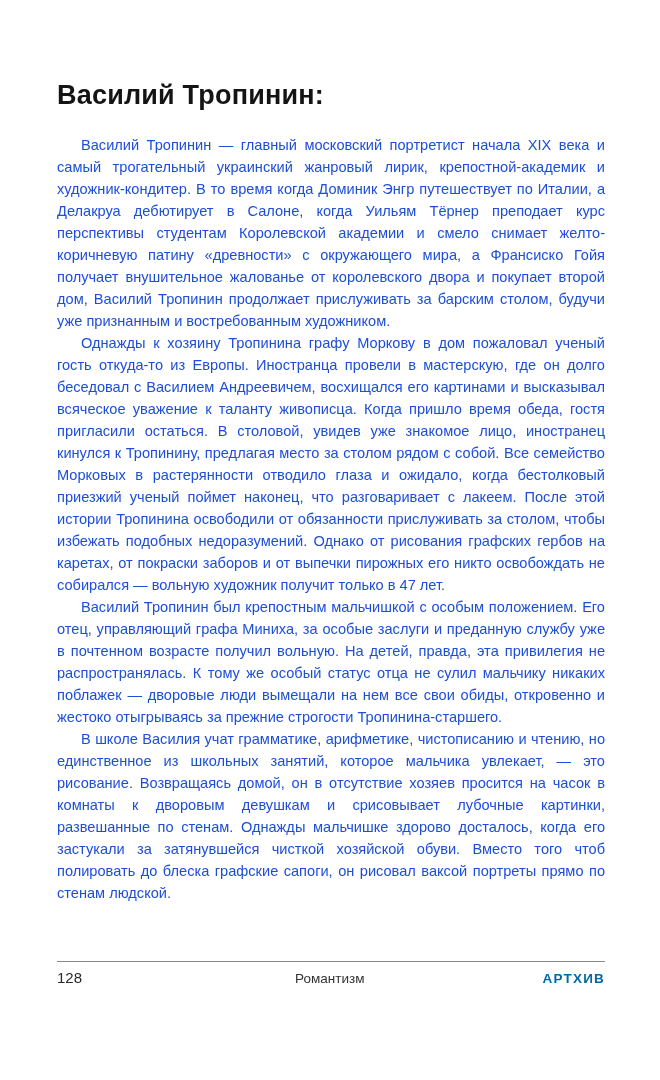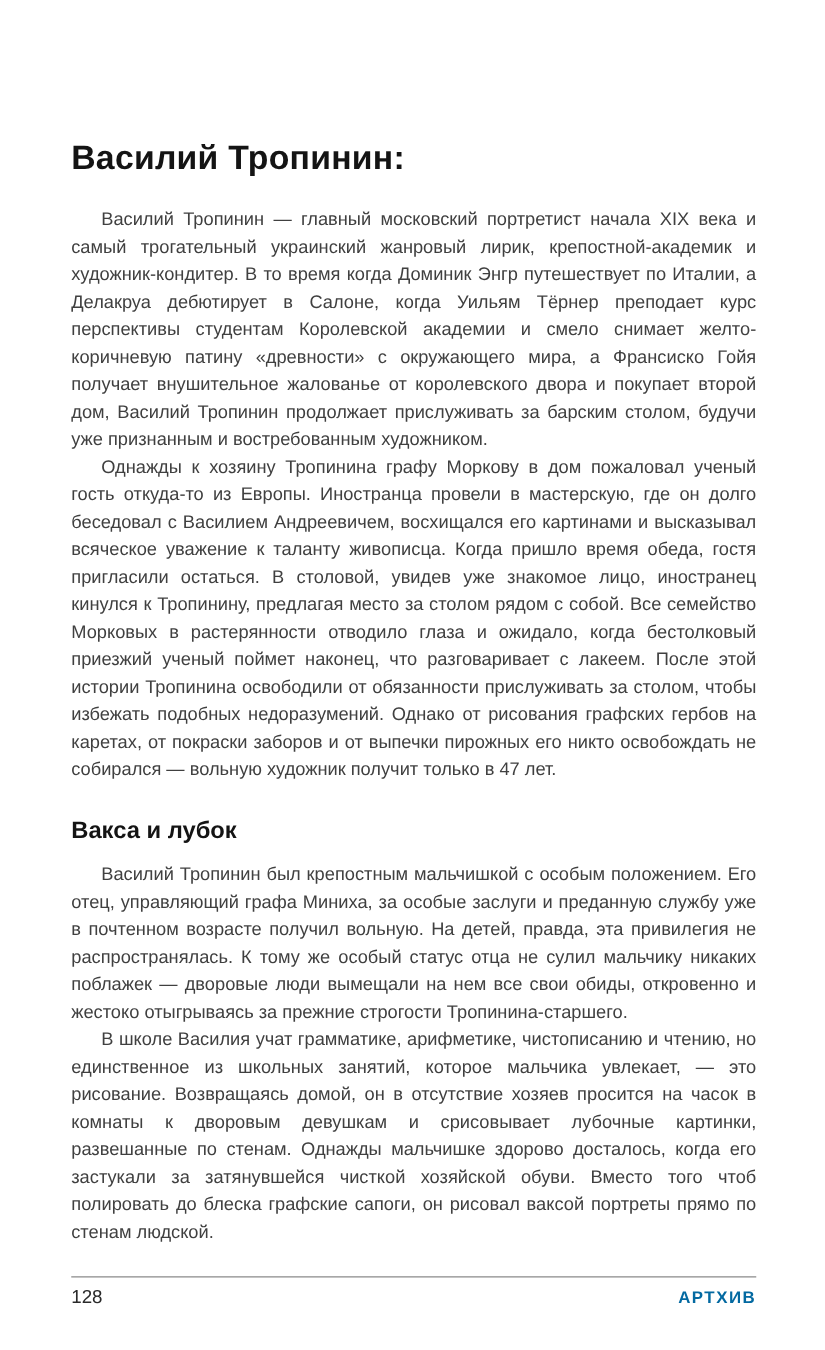--- a/index.html
+++ b/index.html
@@ -19,50 +19,50 @@
     box-sizing: border-box;
   }
   .content {
     position: absolute;
     left: 57px;
     right: 55px;
     top: 0;
   }
   h1.title {
     margin: 0;
-    padding-top: 109px;
+    padding-top: 78px;
     font-size: 27px;
     line-height: 34px;
     font-weight: 700;
     letter-spacing: 0.2px;
     color: #141414;
   }
   .body-text {
     margin: 0;
     font-size: 14.6px;
     line-height: 22px;
     text-align: justify;
     text-indent: 24px;
-    color: #404040;
+    color: #1d4ed8;
   }
   .body-text.first-after-title {
     margin-top: 22px;
   }
   h2.section-heading {
     margin: 26px 0 12px 0;
     font-size: 19px;
     line-height: 24px;
     font-weight: 700;
     color: #141414;
   }
   .footer {
     position: absolute;
     left: 57px;
     right: 55px;
-    top: 1021px;
+    top: 961px;
     border-top: 1px solid #8a8a8a;
     padding-top: 7px;
     display: flex;
     align-items: baseline;
     justify-content: space-between;
   }
   .footer .page-number {
     font-size: 15px;
     color: #2a2a2a;
     min-width: 60px;
@@ -89,25 +89,25 @@
   <div class="content">
 
     <h1 class="title">
       <span>Василий Тропинин:</span><br>
     </h1>
 
     <p class="body-text first-after-title">Василий Тропинин — главный московский портретист начала XIX века и самый трогательный украинский жанровый лирик, крепостной-академик и художник-кондитер. В то время когда Доминик Энгр путешествует по Италии, а Делакруа дебютирует в Салоне, когда Уильям Тёрнер преподает курс перспективы студентам Королевской академии и смело снимает желто-коричневую патину «древности» с окружающего мира, а Франсиско Гойя получает внушительное жалованье от королевского двора и покупает второй дом, Василий Тропинин продолжает прислуживать за барским столом, будучи уже признанным и востребованным художником.</p>
 
     <p class="body-text">Однажды к хозяину Тропинина графу Моркову в дом пожаловал ученый гость откуда-то из Европы. Иностранца провели в мастерскую, где он долго беседовал с Василием Андреевичем, восхищался его картинами и высказывал всяческое уважение к таланту живописца. Когда пришло время обеда, гостя пригласили остаться. В столовой, увидев уже знакомое лицо, иностранец кинулся к Тропинину, предлагая место за столом рядом с собой. Все семейство Морковых в растерянности отводило глаза и ожидало, когда бестолковый приезжий ученый поймет наконец, что разговаривает с лакеем. После этой истории Тропинина освободили от обязанности прислуживать за столом, чтобы избежать подобных недоразумений. Однако от рисования графских гербов на каретах, от покраски заборов и от выпечки пирожных его никто освобождать не собирался — вольную художник получит только в 47 лет.</p>
 
-    <h2 class="section-heading">Вакса и лубок</h2>
 
     <p class="body-text">Василий Тропинин был крепостным мальчишкой с особым положением. Его отец, управляющий графа Миниха, за особые заслуги и преданную службу уже в почтенном возрасте получил вольную. На детей, правда, эта привилегия не распространялась. К тому же особый статус отца не сулил мальчику никаких поблажек — дворовые люди вымещали на нем все свои обиды, откровенно и жестоко отыгрываясь за прежние строгости Тропинина-старшего.</p>
 
     <p class="body-text">В школе Василия учат грамматике, арифметике, чистописанию и чтению, но единственное из школьных занятий, которое мальчика увлекает, — это рисование. Возвращаясь домой, он в отсутствие хозяев просится на часок в комнаты к дворовым девушкам и срисовывает лубочные картинки, развешанные по стенам. Однажды мальчишке здорово досталось, когда его застукали за затянувшейся чисткой хозяйской обуви. Вместо того чтоб полировать до блеска графские сапоги, он рисовал ваксой портреты прямо по стенам людской.</p>
 
   </div>
 
   <div class="footer">
     <span class="page-number">128</span>
+    <span class="chapter">Романтизм</span>
     <span class="brand">АРТХИВ</span>
   </div>
 </div>
 
 </body></html>

